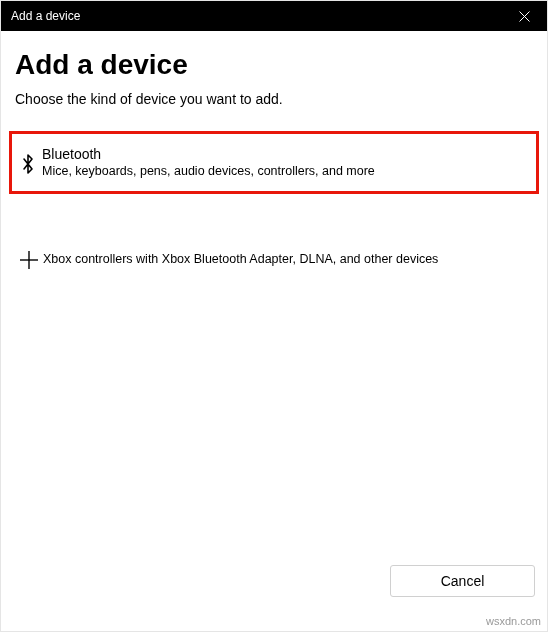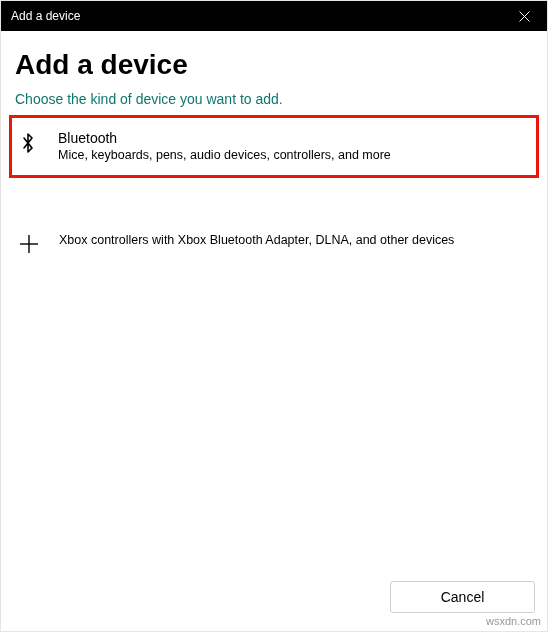--- a/index.html
+++ b/index.html
@@ -38,27 +38,26 @@
       flex-direction: column;
     }
     h1 {
       font-size: 28px;
       font-weight: 600;
       margin-bottom: 10px;
       color: #000;
     }
     .subtitle {
       font-size: 14px;
-      color: #0f766e;
-      margin-bottom: 8px;
+      color: #000000;
+      margin-bottom: 24px;
     }
     .option {
       display: flex;
-      align-items: flex-start;
-      gap: 16px;
+      align-items: center;
       padding: 14px 0 14px 0;
       cursor: pointer;
     }
     .option.highlighted {
       border: 3px solid #e8170a;
       padding: 12px 6px 12px 2px;
       margin: 0 -6px 0 -6px;
     }
     .option-spacer {
       height: 20px;
@@ -77,21 +76,21 @@
       font-size: 14px;
       color: #000;
       margin-bottom: 1px;
     }
     .option-desc {
       font-size: 12.5px;
       color: #000;
       line-height: 1.3;
     }
     .footer {
-      padding: 10px 12px 18px 12px;
+      padding: 10px 12px 34px 12px;
       display: flex;
       justify-content: flex-end;
       margin-left: 47px;
     }
     .cancel-btn {
       min-width: 145px;
       padding: 7px 20px;
       background: #fff;
       border: 1px solid #d0d0d0;
       border-radius: 3px;

